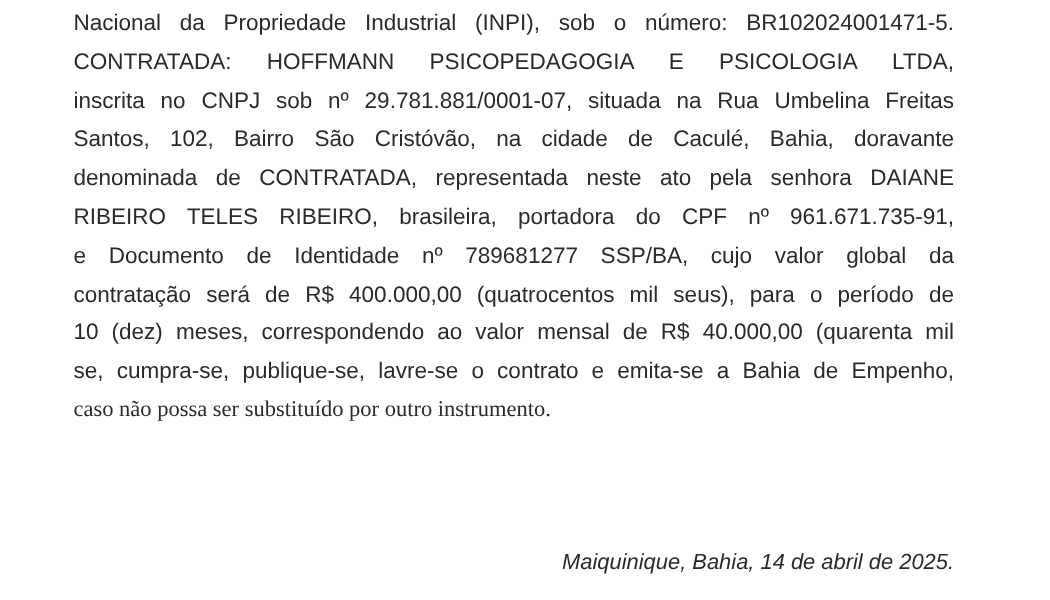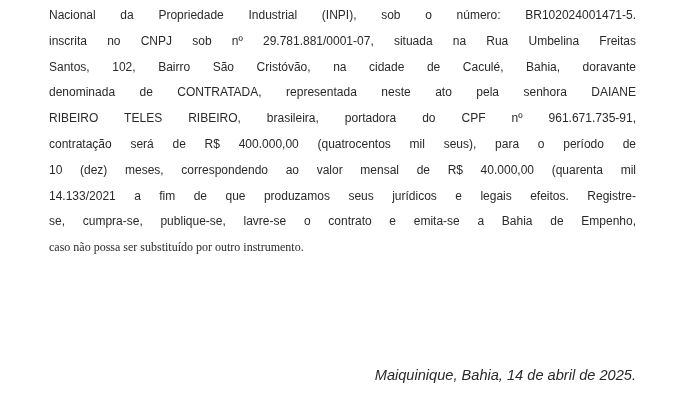--- a/index.html
+++ b/index.html
@@ -20,21 +20,21 @@
       left: 0; top: 0;
       width: 700px;
       height: 400px;
       background: #ffffff;
     }
     .para {
       position: absolute;
       left: 49px;
       top: 3px;
       width: 587px;
-      font-size: 12px;
+      font-size: 15px;
       line-height: 25.8px;
     }
     .line {
       display: block;
       white-space: nowrap;
       text-align: justify;
       text-align-last: justify;
       height: 25.8px;
     }
     .line.last {
@@ -50,25 +50,26 @@
       white-space: nowrap;
       font-style: italic;
     }
   </style>
 </head>
 <body>
 
 <div class="page">
   <div class="para">
     <span class="line">Nacional da Propriedade Industrial (INPI), sob o número: BR102024001471-5.</span>
+    <span class="line">CONTRATADA: HOFFMANN PSICOPEDAGOGIA E PSICOLOGIA LTDA,</span>
     <span class="line">inscrita no CNPJ sob nº 29.781.881/0001-07, situada na Rua Umbelina Freitas</span>
     <span class="line">Santos, 102, Bairro São Cristóvão, na cidade de Caculé, Bahia, doravante</span>
     <span class="line">denominada de CONTRATADA, representada neste ato pela senhora DAIANE</span>
     <span class="line">RIBEIRO TELES RIBEIRO, brasileira, portadora do CPF nº 961.671.735-91,</span>
+    <span class="line">e Documento de Identidade nº 789681277 SSP/BA, cujo valor global da</span>
     <span class="line">contratação será de R$ 400.000,00 (quatrocentos mil seus), para o período de</span>
     <span class="line">10 (dez) meses, correspondendo ao valor mensal de R$ 40.000,00 (quarenta mil</span>
-    <span class="line">14.133/2021 a fim de que produzamos seus jurídicos e legais efeitos. Registre-</span>
     <span class="line">se, cumpra-se, publique-se, lavre-se o contrato e emita-se a Bahia de Empenho,</span>
     <span class="line last">caso não possa ser substituído por outro instrumento.</span>
   </div>
 
   <div class="signature">Maiquinique, Bahia, 14 de abril de 2025.</div>
 </div>
 
 </body></html>

